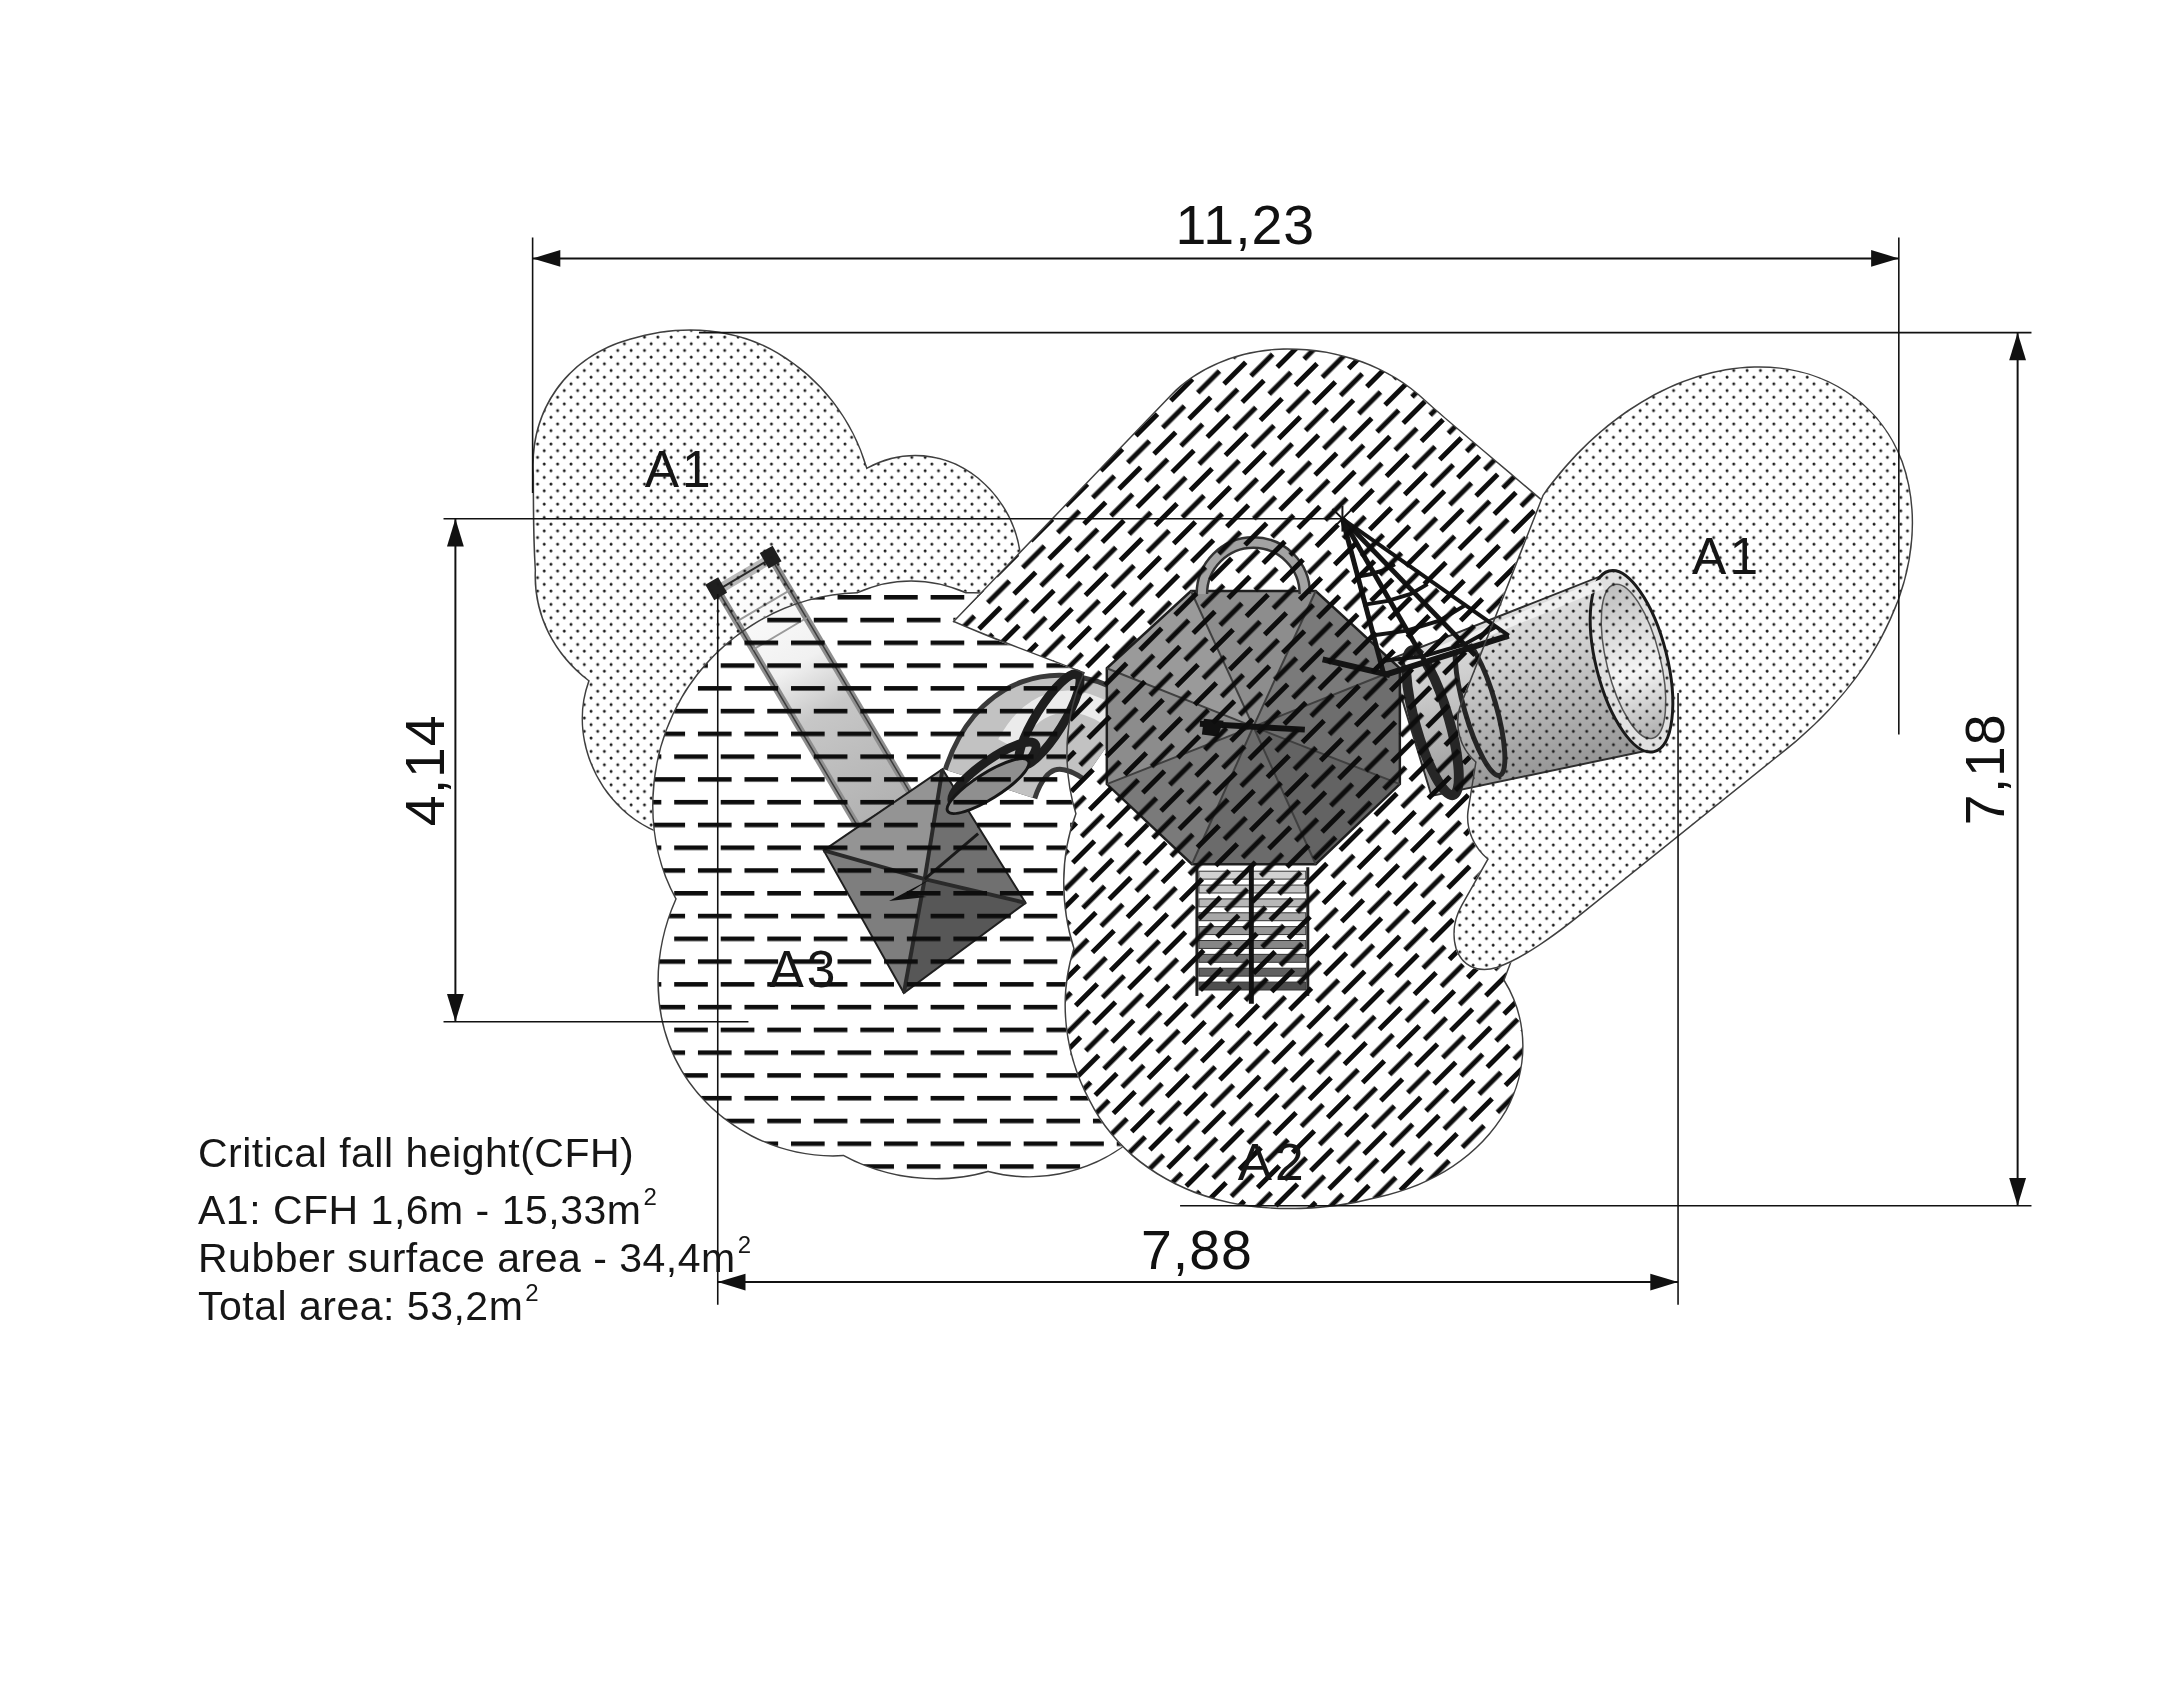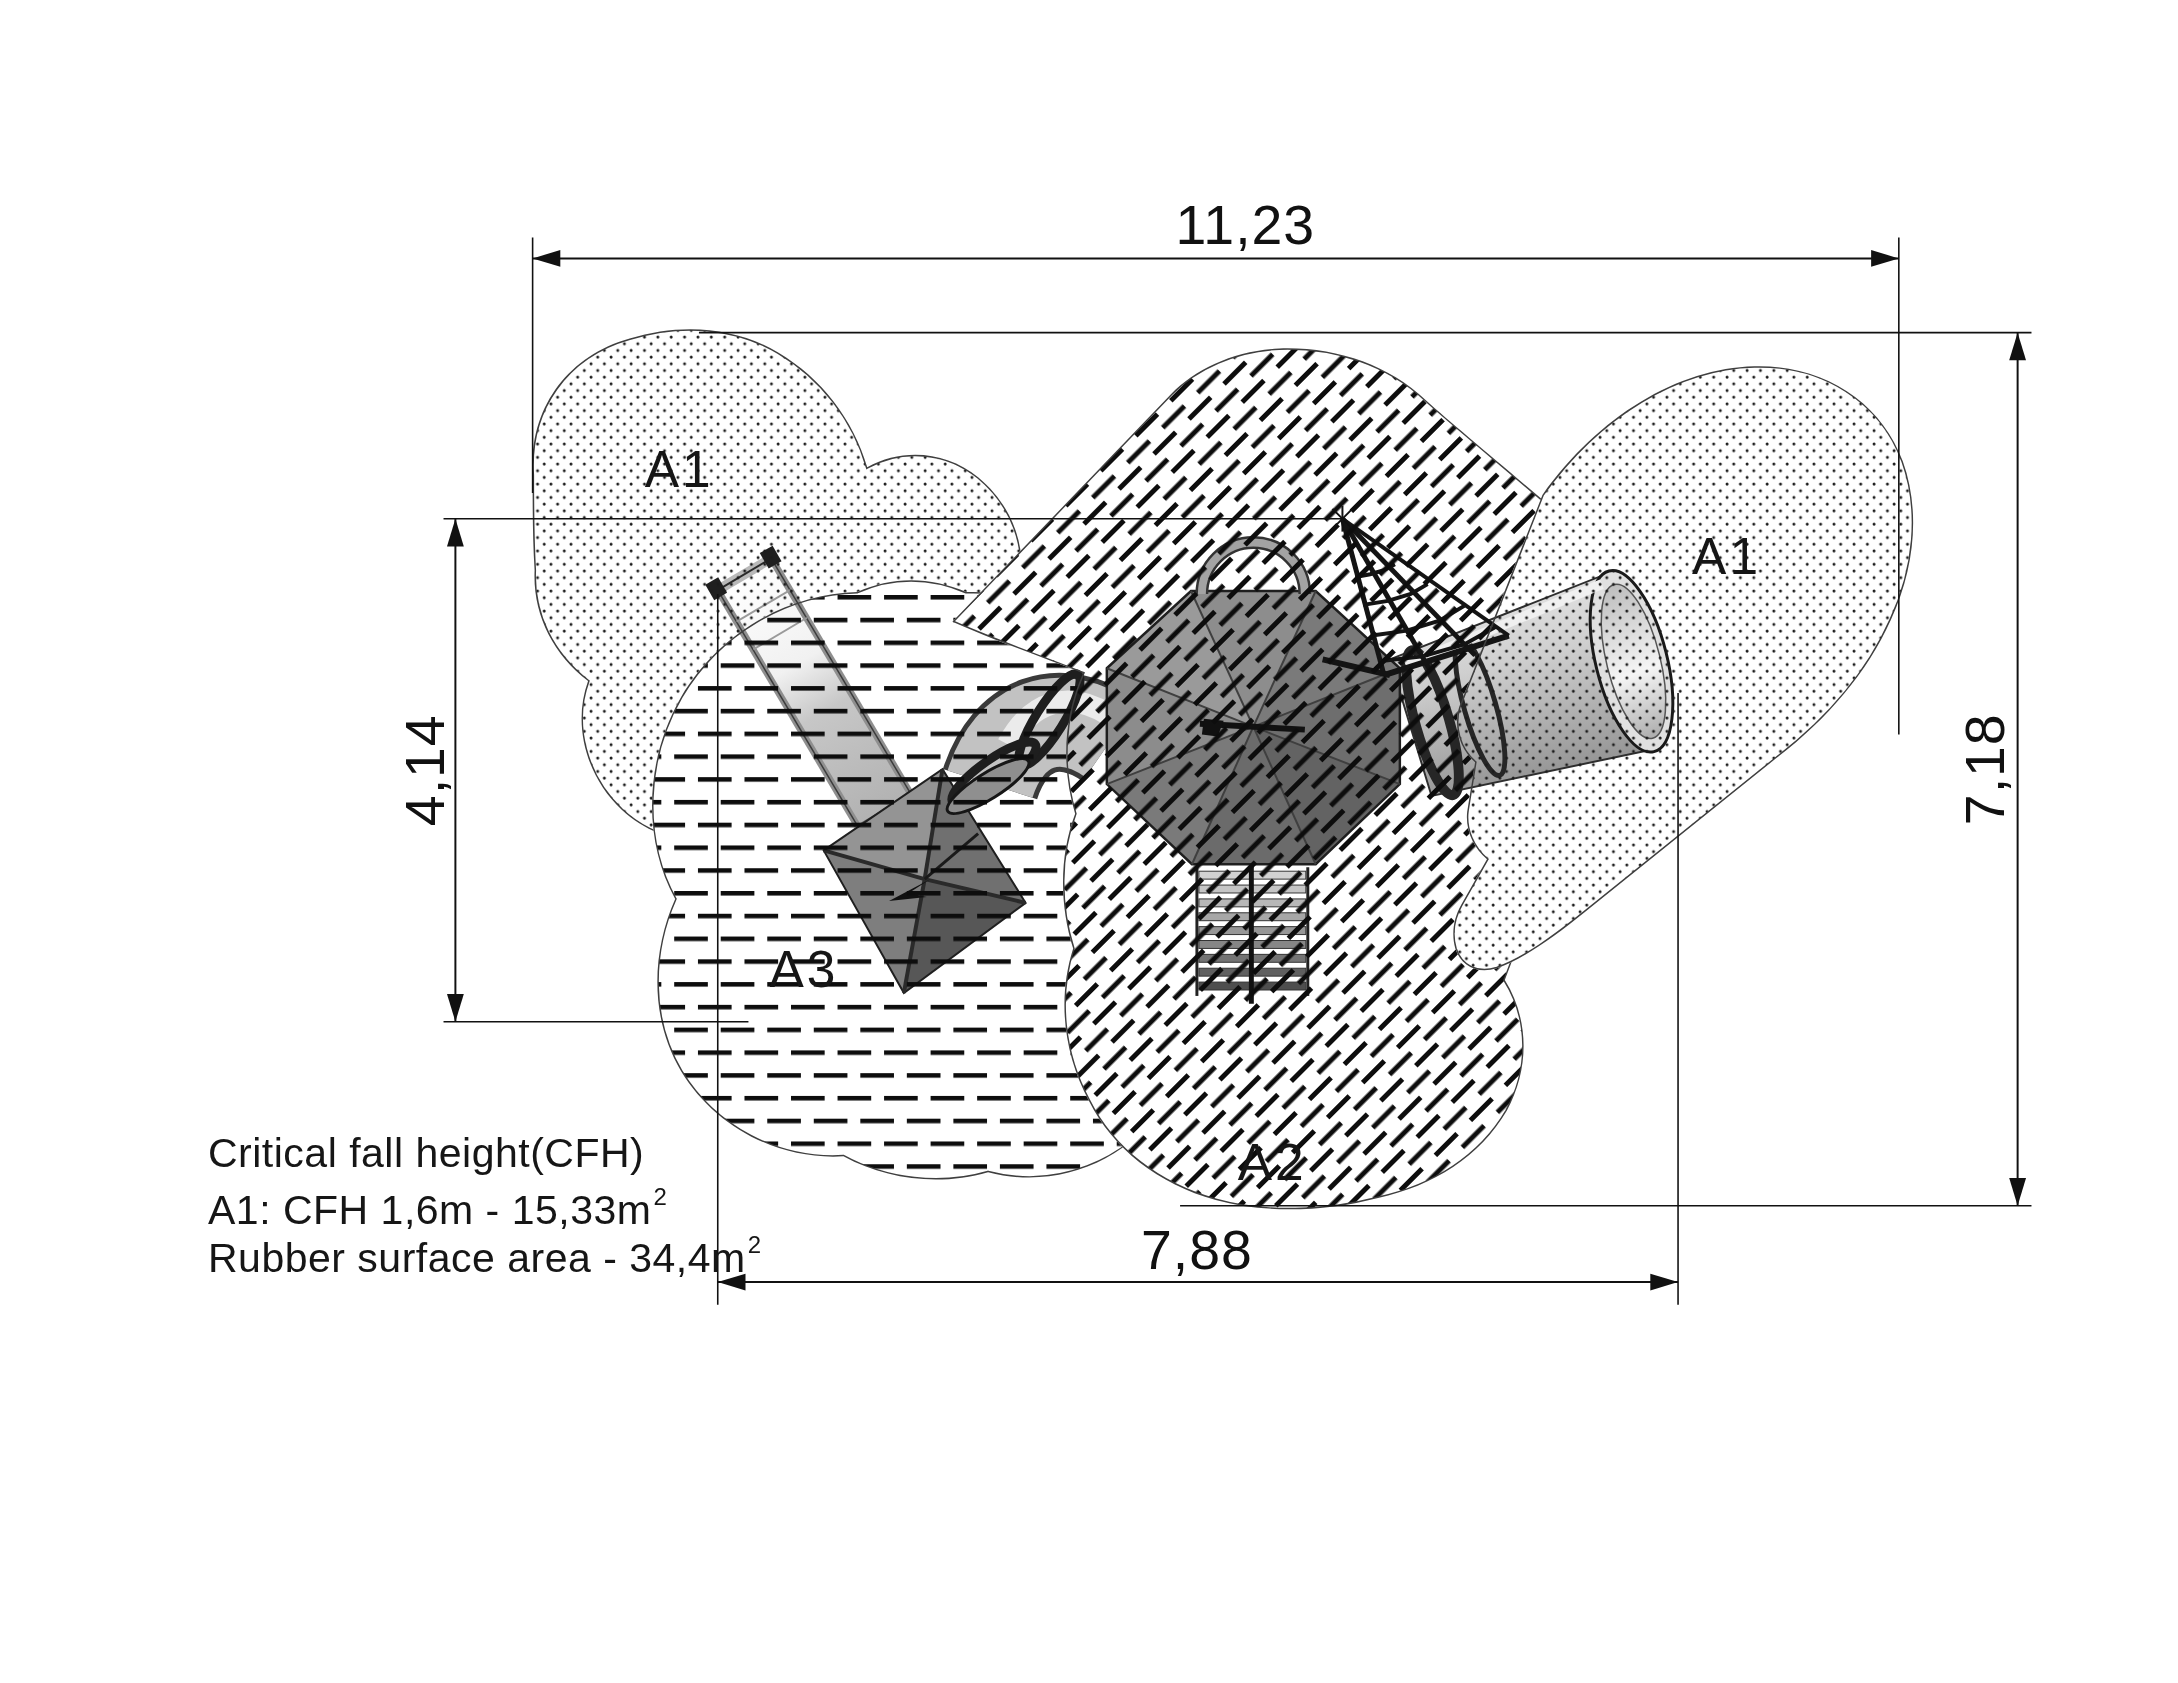--- a/index.html
+++ b/index.html
@@ -1,21 +1,21 @@
 <!DOCTYPE html>
 <html><head>
 <meta charset="utf-8">
 <style>
   html,body{margin:0;padding:0;background:#fff;}
   .page{position:relative;width:2178px;height:1683px;background:#ffffff;overflow:hidden;
         font-family:"Liberation Sans", sans-serif;}
   .plan-svg{position:absolute;left:0;top:0;}
   .dim-text{font-family:"Liberation Sans", sans-serif;font-size:56px;fill:#111;letter-spacing:1px;}
   .area-text{font-family:"Liberation Sans", sans-serif;font-size:52px;fill:#161616;letter-spacing:3px;}
-  .notes{position:absolute;left:208px;top:1129px;color:#161616;font-size:41px;line-height:48px;
+  .notes{position:absolute;left:198px;top:1129px;color:#161616;font-size:41px;line-height:48px;
          letter-spacing:0.5px;white-space:nowrap;}
   .notes .note-line{height:48px;}
   .notes sup{font-size:24px;position:relative;top:-4px;left:2px;}
 </style>
 </head>
 <body>
 
 <div class="page">
 
 <svg class="plan-svg" width="2178" height="1683" viewBox="0 0 2200 1700">
@@ -261,16 +261,17 @@
       <line x1="1356" y1="511" x2="1356" y2="537"></line>
     </g>
   </g>
   <text class="dim-text" text-anchor="middle" x="448" y="778" transform="rotate(-90 448 778)">4,14</text>
 </svg>
 
 <div class="notes">
   <div class="note-line">Critical fall height(CFH)</div>
   <div class="note-line"><span>A1: CFH 1,6m - 15,33m</span><sup>2</sup></div>
   <div class="note-line"><span>Rubber surface area - 34,4m</span><sup>2</sup></div>
+  <div class="note-line"><span>Total area: 53,2m</span><sup>2</sup></div>
 </div>
 
 </div>
 
 
 </body></html>

